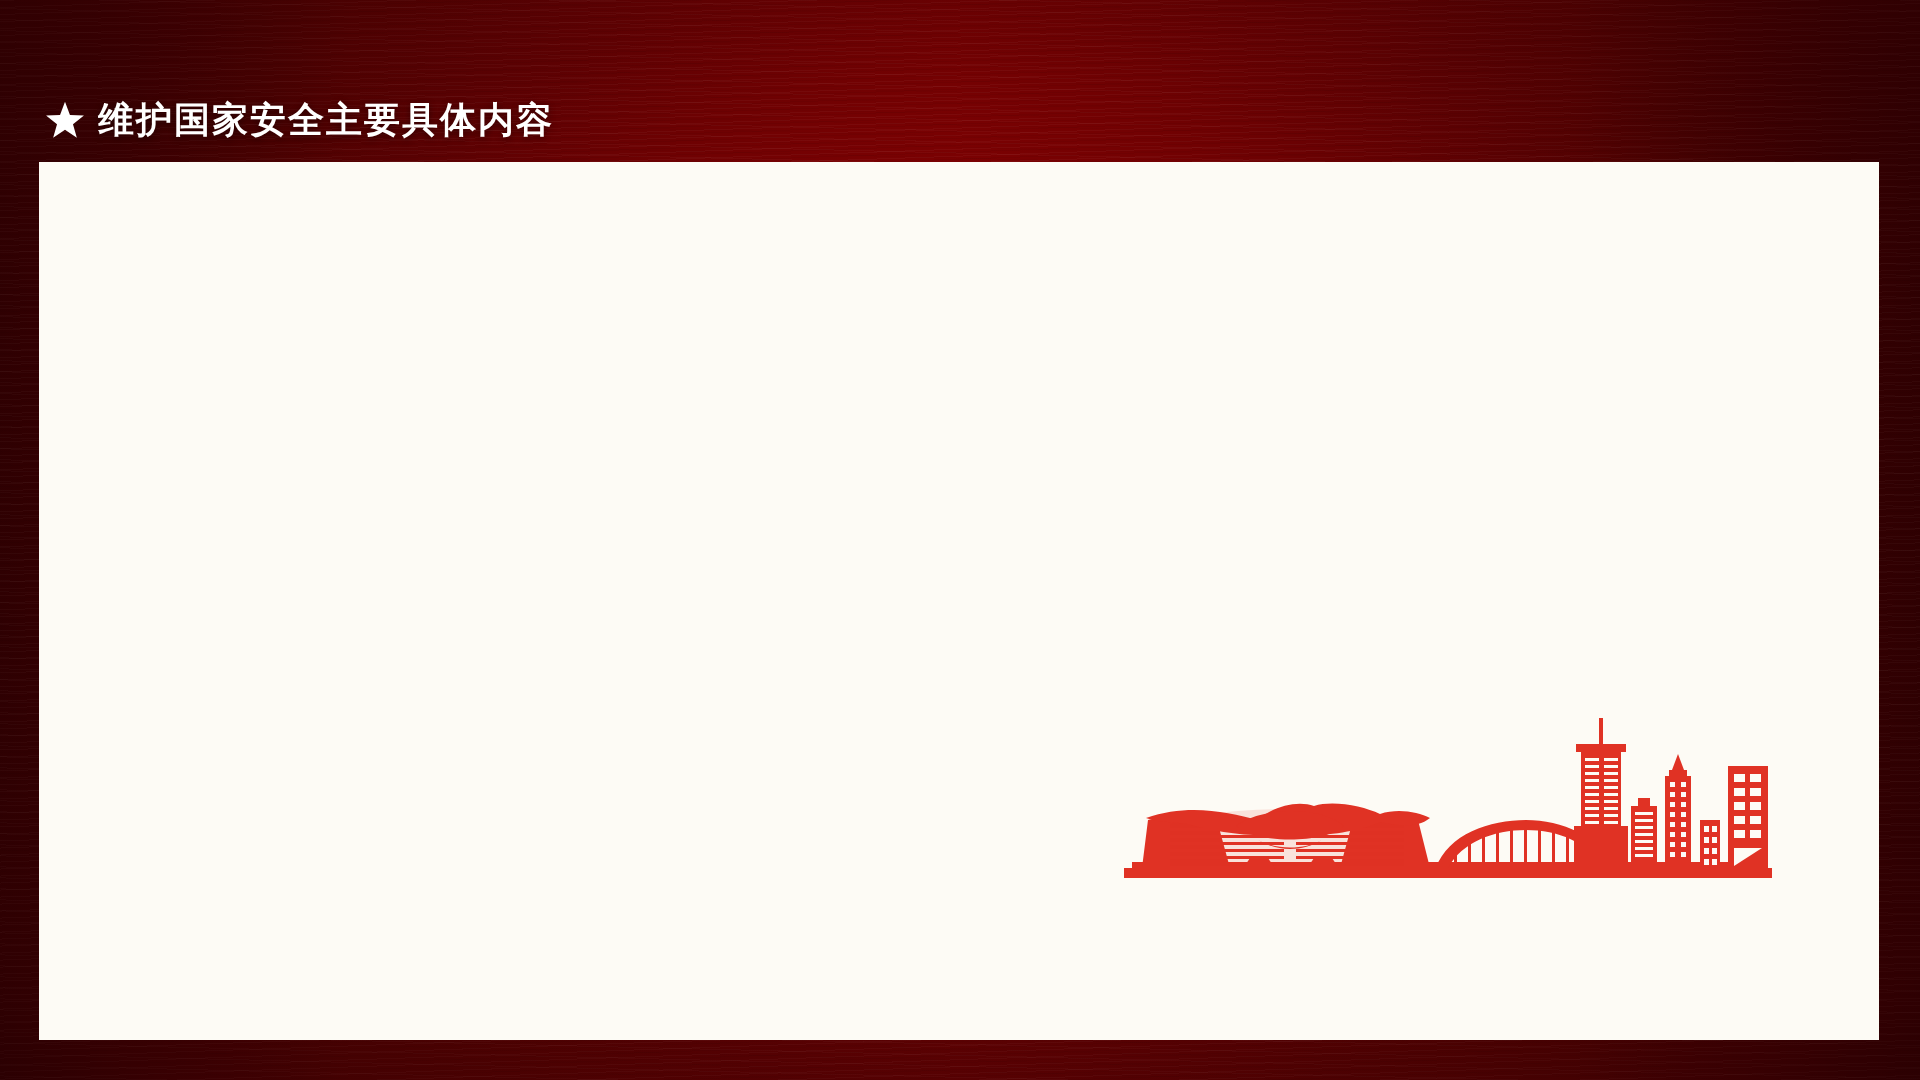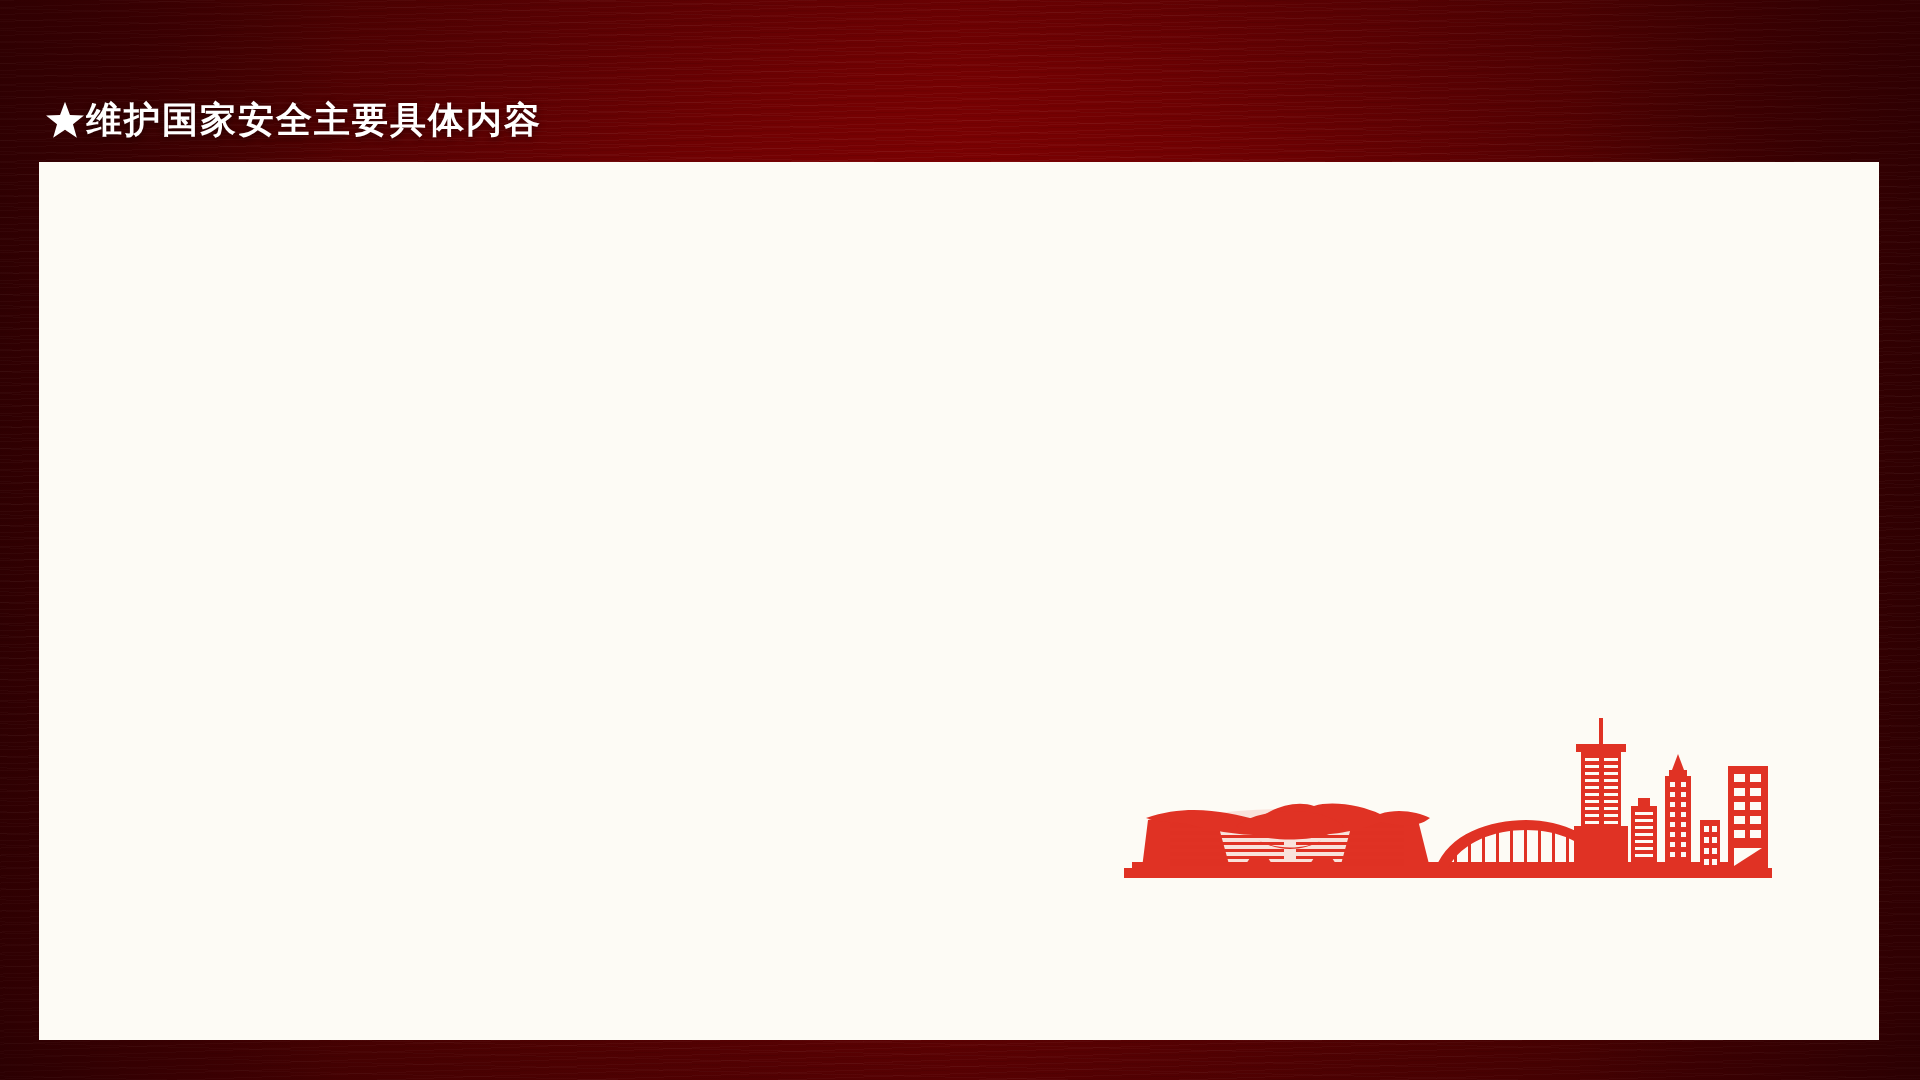--- a/index.html
+++ b/index.html
@@ -50,21 +50,21 @@
     opacity:.6;
   }
   .bg-vig {
     position:absolute; inset:0;
     background:radial-gradient(ellipse 80% 95% at 50% 45%, rgba(0,0,0,0) 40%, rgba(60,0,3,.45) 78%, rgba(40,0,2,.72) 100%);
   }
 
   
   .title-row {
     position:absolute; left:44px; top:96px;
-    display:flex; align-items:center; gap:0; z-index:5;
+    display:flex; align-items:center; gap:12px; z-index:5;
   }
   .star-icon { width:42px; height:42px; display:block; }
   .title-text {
     color:#fff; font-size:36px; font-weight:bold;
     letter-spacing:2px;
     text-shadow:0 2px 7px rgba(0,0,0,.45);
     font-family:"DejaVu Sans","Liberation Sans",sans-serif;
     white-space:nowrap;
   }
 

